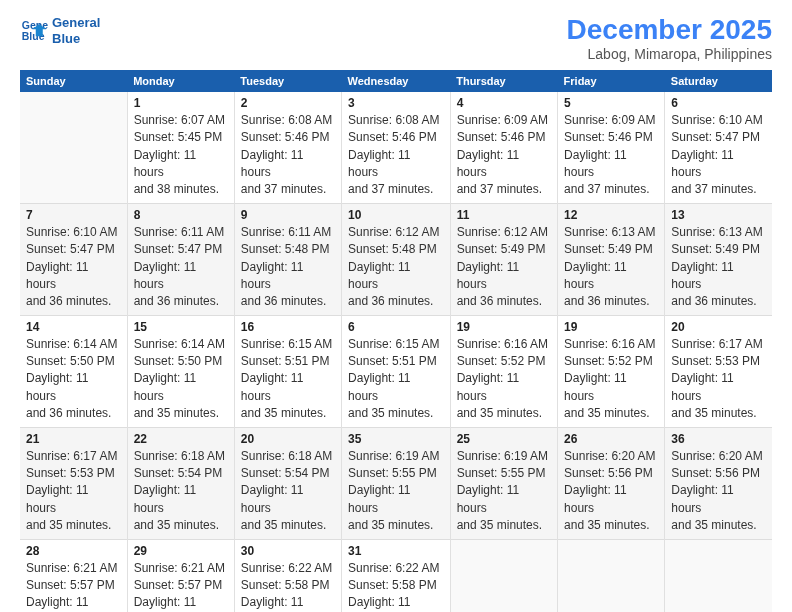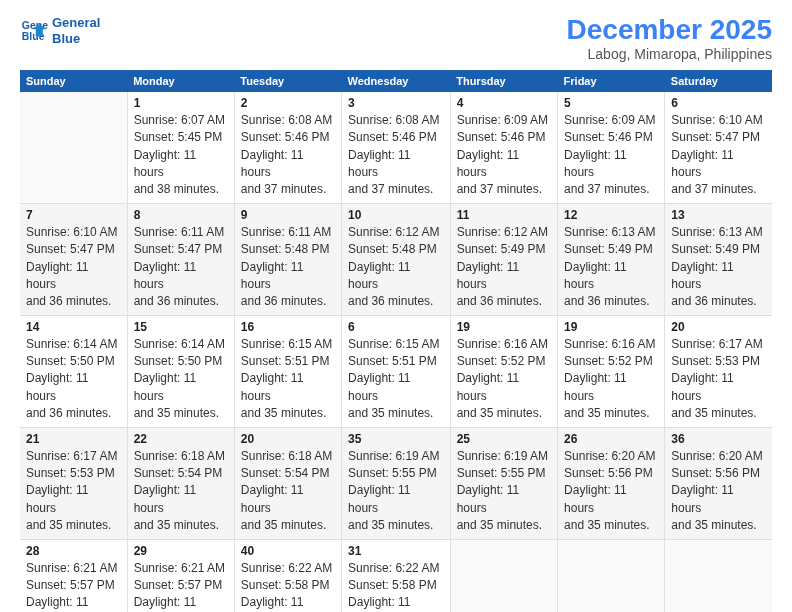--- a/index.html
+++ b/index.html
@@ -253,21 +253,21 @@
         <tr>
           <td>
             <span class="day-num">28</span>
             <div class="day-info">Sunrise: 6:21 AM<br>Sunset: 5:57 PM<br>Daylight: 11 hours<br>and 35 minutes.</div>
           </td>
           <td>
             <span class="day-num">29</span>
             <div class="day-info">Sunrise: 6:21 AM<br>Sunset: 5:57 PM<br>Daylight: 11 hours<br>and 35 minutes.</div>
           </td>
           <td>
-            <span class="day-num">40</span>
+            <span class="day-num">30</span>
             <div class="day-info">Sunrise: 6:22 AM<br>Sunset: 5:58 PM<br>Daylight: 11 hours<br>and 36 minutes.</div>
           </td>
           <td>
             <span class="day-num">31</span>
             <div class="day-info">Sunrise: 6:22 AM<br>Sunset: 5:58 PM<br>Daylight: 11 hours<br>and 36 minutes.</div>
           </td>
           <td class="empty-cell"></td>
           <td class="empty-cell"></td>
           <td class="empty-cell"></td>
         </tr>

